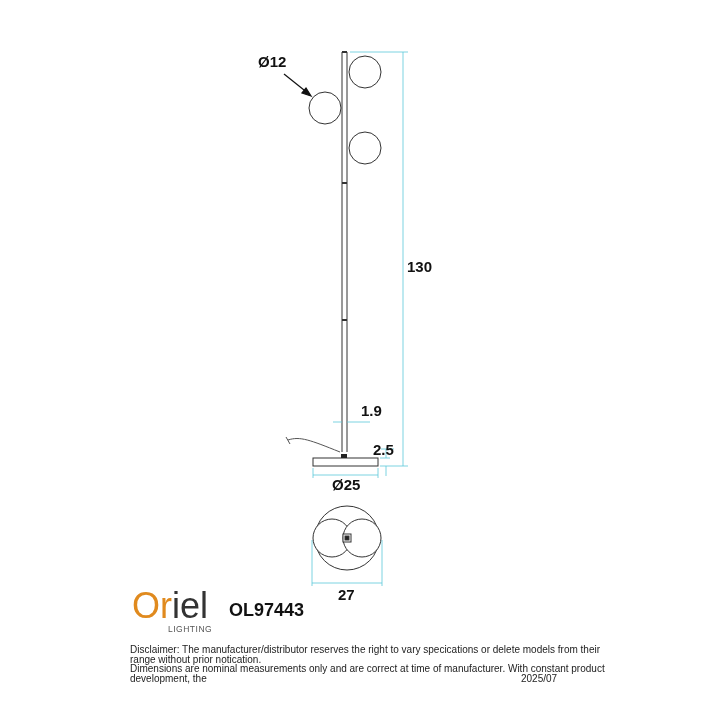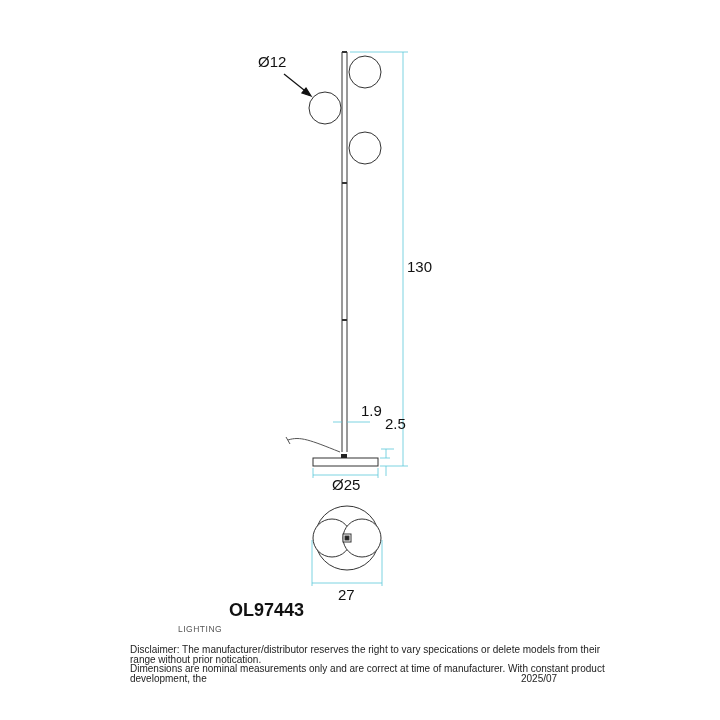--- a/index.html
+++ b/index.html
@@ -1,22 +1,22 @@
 <!DOCTYPE html>
 <html><head>
 <meta charset="utf-8">
 <style>
   html, body { margin:0; padding:0; background:#ffffff; }
   body { width:720px; height:720px; position:relative; overflow:hidden; font-family:"Liberation Sans", sans-serif; }
   svg.drawing { position:absolute; left:0; top:0; }
-  .dimlabel { position:absolute; font-weight:normal; font-size:15px; color:#111; font-family:"Liberation Sans", sans-serif; }
+  .dimlabel { position:absolute; font-weight:bold; font-size:15px; color:#111; font-family:"Liberation Sans", sans-serif; }
   .logo { position:absolute; left:130px; top:591px; width:90px; height:46px; }
   .logo-word { position:absolute; left:2px; top:-6px; font-size:36px; color:#e08a1e; font-family:"Liberation Sans", sans-serif; letter-spacing:0px; }
   .logo-word .dark { color:#333; }
-  .logo-sub { position:absolute; left:48px; top:33px; font-size:8.5px; color:#555; letter-spacing:0.5px; }
+  .logo-sub { position:absolute; left:38px; top:33px; font-size:8.5px; color:#555; letter-spacing:0.5px; }
   .model { position:absolute; left:229px; top:600px; font-weight:bold; font-size:18px; color:#111; }
   .disclaimer { position:absolute; left:130px; top:645px; width:480px; font-size:10px; line-height:9.6px; color:#222; }
   .disclaimer .date { position:absolute; left:391px; top:28.8px; }
 </style>
 </head>
 <body>
 
 <svg class="drawing" width="720" height="720" viewBox="0 0 720 720">
 
   <g stroke="#333" fill="none" stroke-width="1">
@@ -72,25 +72,26 @@
     <circle cx="332" cy="538" r="19" fill="#fff"></circle>
     <circle cx="362" cy="538" r="19" fill="#fff"></circle>
     <rect x="343" y="534" width="8" height="8" fill="#fff"></rect>
     <rect x="345" y="536" width="4" height="4" fill="#222"></rect>
   </g>
 </svg>
 
 <span class="dimlabel" style="left:258px; top:53px;">Ø12</span>
 <span class="dimlabel" style="left:407px; top:258px;">130</span>
 <span class="dimlabel" style="left:361px; top:402px;">1.9</span>
-<span class="dimlabel" style="left:373px; top:415px;margin-left:12px;">2.5</span>
+<span class="dimlabel" style="left:373px; top:441px;">2.5</span>
 <span class="dimlabel" style="left:332px; top:476px;">Ø25</span>
 <span class="dimlabel" style="left:338px; top:586px;">27</span>
 
 <div class="logo">
+  <div class="logo-word"><span>Or</span><span class="dark">iel</span></div>
   <div class="logo-sub">LIGHTING</div>
 </div>
 
 <div class="model">OL97443</div>
 
 <div class="disclaimer">
   <div>Disclaimer: The manufacturer/distributor reserves the right to vary specications or delete models from their range without prior notication.</div>
   <div>Dimensions are nominal measurements only and are correct at time of manufacturer. With constant product development, the</div>
   <span class="date">2025/07</span>
 </div>

